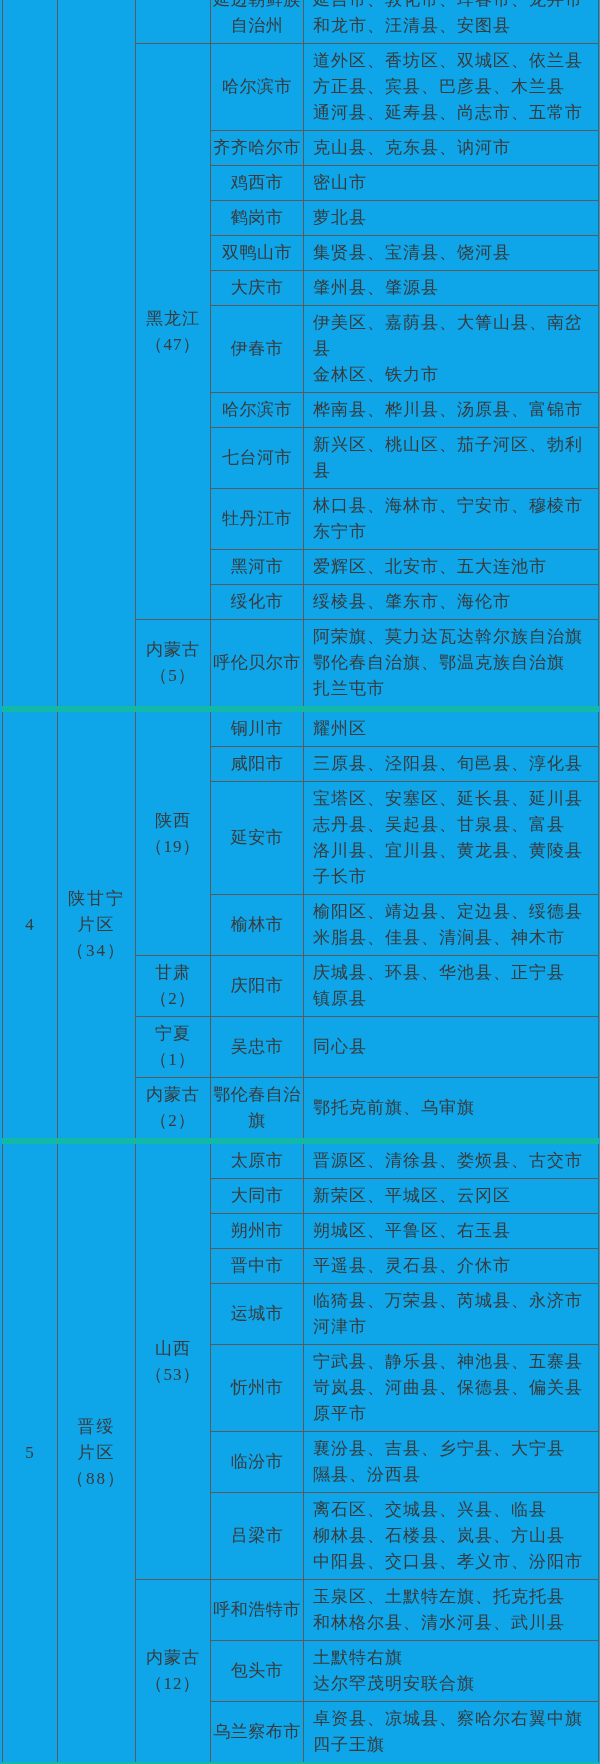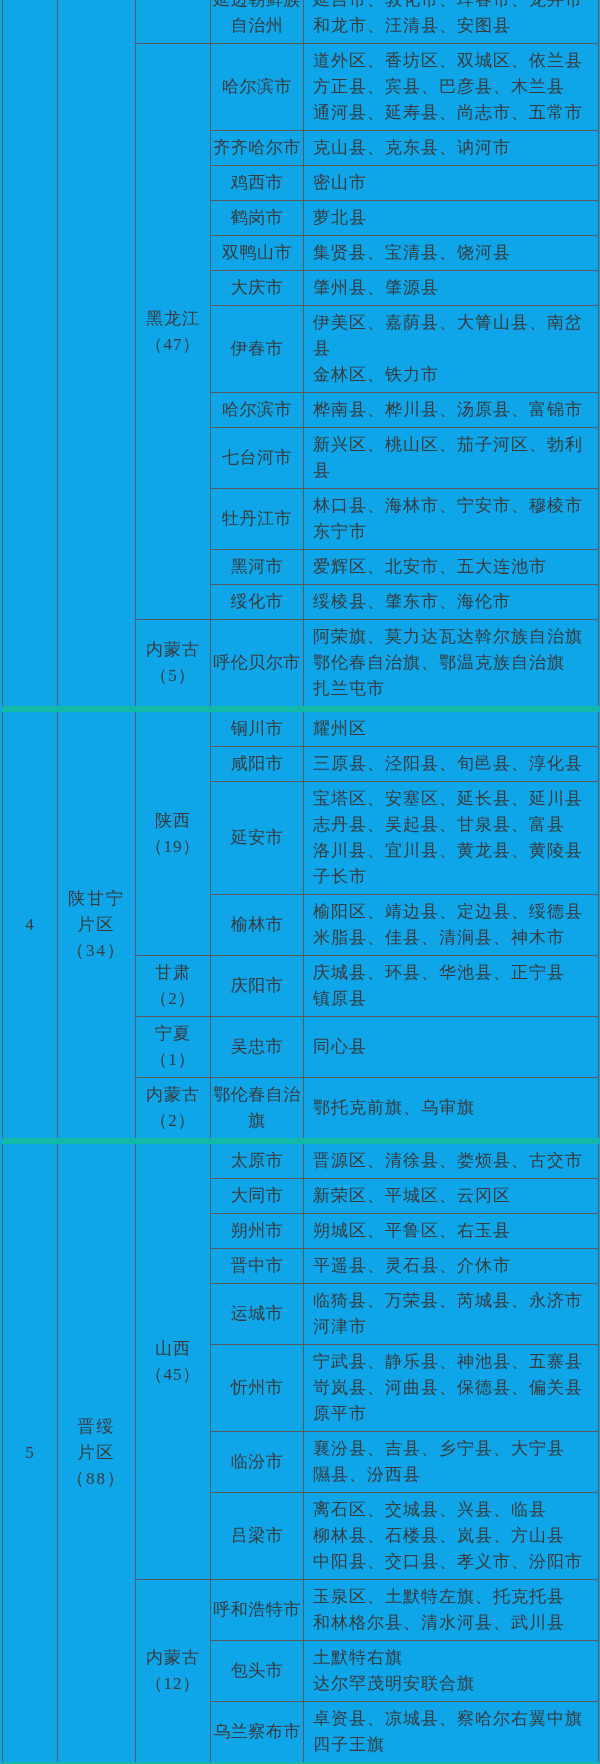--- a/index.html
+++ b/index.html
@@ -168,21 +168,21 @@
         <td class="city">鄂伦春自治旗</td>
         <td class="cnt">鄂托克前旗、乌审旗</td>
       </tr>
 
       <tr class="sec-start">
         <td class="num" rowspan="11">5</td>
         <td class="area" rowspan="11">晋绥
 片区
 （88）</td>
         <td class="prov" rowspan="8">山西
-（45）</td>
+（53）</td>
         <td class="city">太原市</td>
         <td class="cnt">晋源区、清徐县、娄烦县、古交市</td>
       </tr>
       <tr>
         <td class="city">大同市</td>
         <td class="cnt">新荣区、平城区、云冈区</td>
       </tr>
       <tr>
         <td class="city">朔州市</td>
         <td class="cnt">朔城区、平鲁区、右玉县</td>

